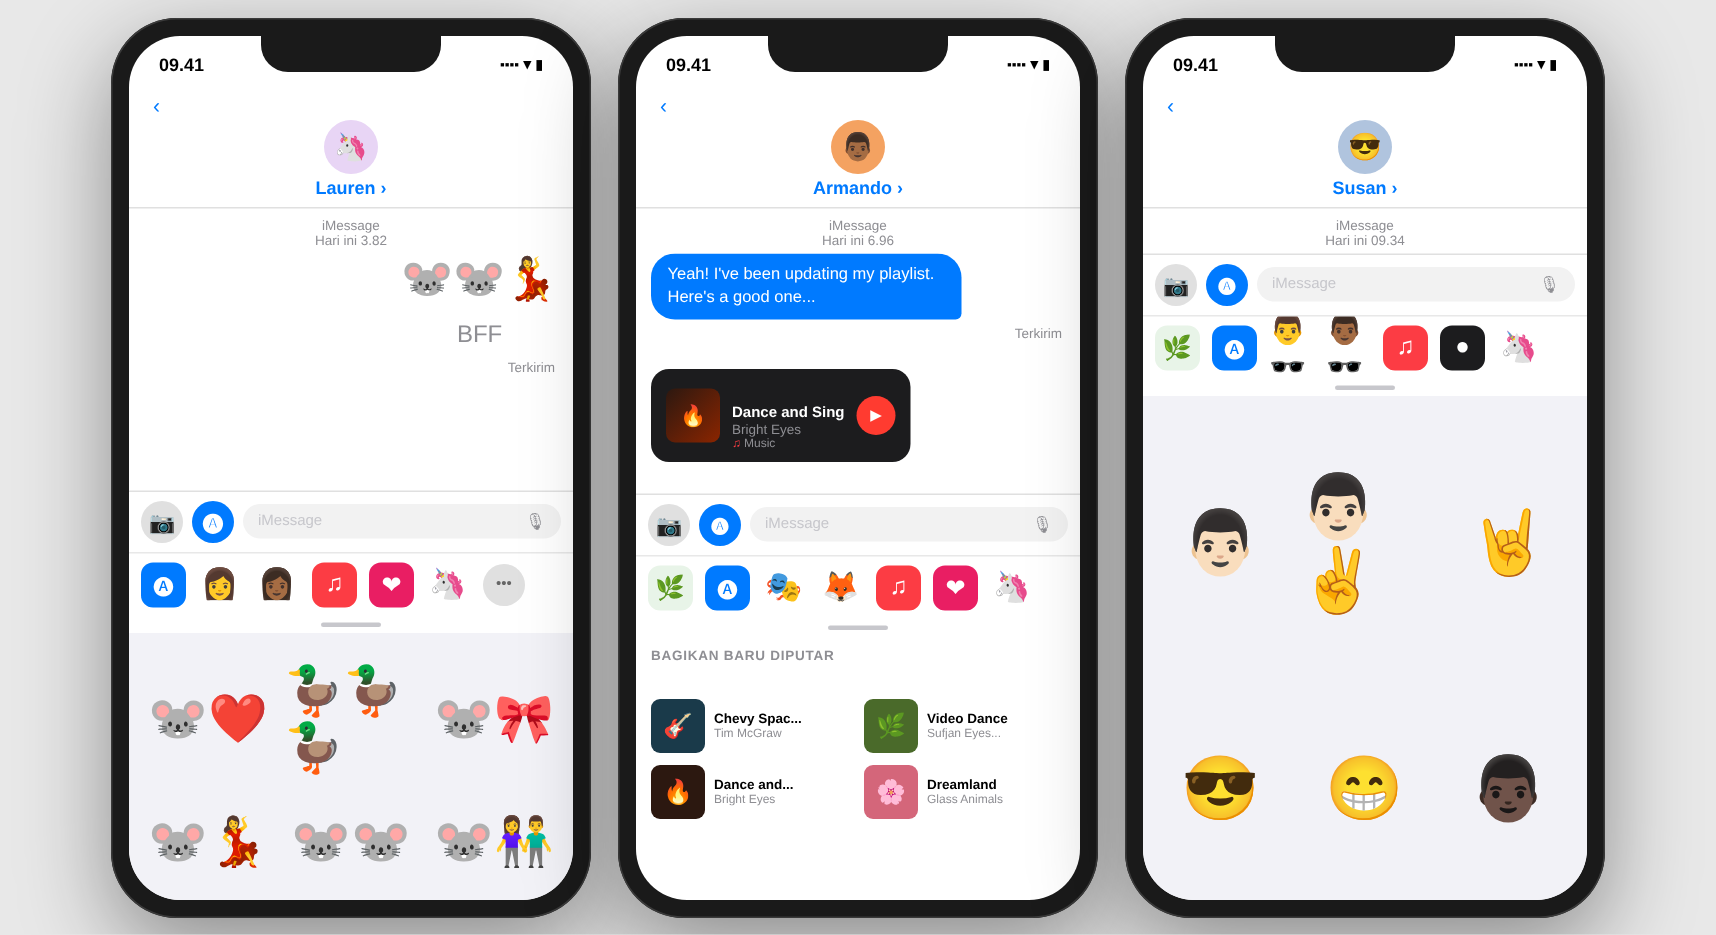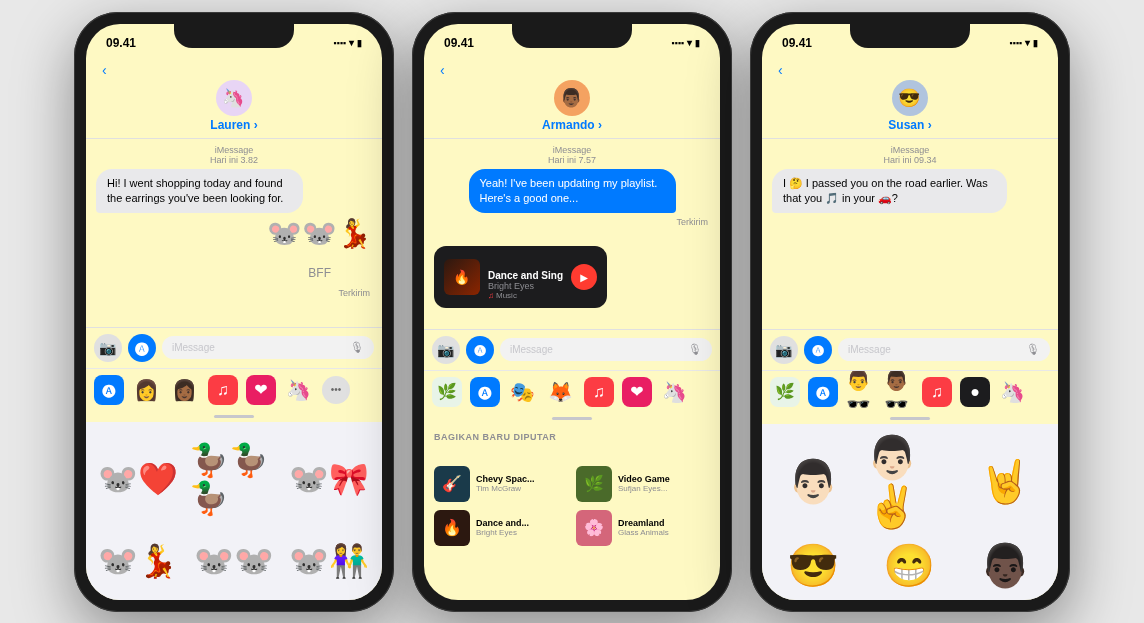--- a/index.html
+++ b/index.html
@@ -24,21 +24,21 @@
       height: 600px;
       background: #1a1a1a;
       border-radius: 44px;
       padding: 12px;
       position: relative;
       box-shadow: 0 20px 60px rgba(0,0,0,0.4), inset 0 0 0 1px #3a3a3a;
     }
     .phone-inner {
       width: 100%;
       height: 100%;
-      background: #fef9c3;
+      background: #ffffff;
       border-radius: 34px;
       overflow: hidden;
       display: flex;
       flex-direction: column;
       position: relative;
     }
     .notch {
       position: absolute;
       top: 0;
       left: 50%;
@@ -323,21 +323,21 @@
     }
     .divider-bar {
       width: 40px;
       height: 3px;
       background: #c7c7cc;
       border-radius: 2px;
       margin: 4px auto;
     }
     .wifi-icon { font-size: 10px; }
     .msg-wrapper-received { display: flex; justify-content: flex-start; }
-    .msg-wrapper-sent { display: flex; justify-content: center; }
+    .msg-wrapper-sent { display: flex; justify-content: flex-start; }
   </style>
 </head>
 <body>
 
 <div class="phones-container">
 
   <div class="phone">
     <div class="phone-inner">
       <div class="notch"></div>
 
@@ -363,25 +363,22 @@
           </div>
         </div>
       </div>
 
       <div class="timestamp-header">
         <div>iMessage</div>
         <div>Hari ini 3.82</div>
       </div>
 
       <div class="messages-area">
-        <div class="msg-wrapper-received">
-          <div class="msg-bubble msg-received">Hi! I went shopping today and found the earrings you've been looking for.</div>
-        </div>
         <div class="sticker-area" style="font-size:28px; line-height:1.2;">
-          🐭🐭💃<br><small style="font-size:12px;color:#8e8e93;">BFF</small>
+          🐭🐭💃<br><small style="font-size:16px;color:#8e8e93;">BFF</small>
         </div>
         <div class="terkirim">Terkirim</div>
       </div>
 
       <div class="input-area">
         <div class="input-row">
           <div class="input-icon-btn camera-icon">📷</div>
           <div class="input-icon-btn app-icon-btn" style="background:#007AFF;color:#fff;font-size:13px;">🅐</div>
           <div class="imessage-field">
             <span style="color:#c7c7cc;">iMessage</span>
@@ -429,21 +426,21 @@
         </div>
         <div class="contact-info">
           <div class="avatar-circle" style="background:#f4a261;">👨🏾</div>
           <div class="contact-name">
             <span>Armando</span><span style="color:#007AFF"> ›</span>
           </div>
         </div>
       </div>
       <div class="timestamp-header">
         <div>iMessage</div>
-        <div>Hari ini 7.57</div>
+        <div>Hari ini 6.96</div>
       </div>
       <div class="messages-area">
         <div class="msg-wrapper-sent">
           <div class="msg-bubble msg-sent">Yeah! I've been updating my playlist. Here's a good one...</div>
         </div>
         <div class="terkirim">Terkirim</div>
 
         <div class="music-card">
           <div class="music-thumb">🔥</div>
           <div class="music-info">
@@ -484,21 +481,21 @@
           <div class="music-grid-item">
             <div class="album-thumb" style="background:#1a3a4a;">🎸</div>
             <div class="album-info">
               <div class="album-title">Chevy Spac...</div>
               <div class="album-artist">Tim McGraw</div>
             </div>
           </div>
           <div class="music-grid-item">
             <div class="album-thumb" style="background:#4a6a2a;">🌿</div>
             <div class="album-info">
-              <div class="album-title">Video Game</div>
+              <div class="album-title">Video Dance</div>
               <div class="album-artist">Sufjan Eyes...</div>
             </div>
           </div>
           <div class="music-grid-item">
             <div class="album-thumb" style="background:#2c1810;">🔥</div>
             <div class="album-info">
               <div class="album-title">Dance and...</div>
               <div class="album-artist">Bright Eyes</div>
             </div>
           </div>
@@ -533,25 +530,20 @@
           <div class="avatar-circle" style="background:#b0c4de;">😎</div>
           <div class="contact-name">
             <span>Susan</span><span style="color:#007AFF"> ›</span>
           </div>
         </div>
       </div>
       <div class="timestamp-header">
         <div>iMessage</div>
         <div>Hari ini 09.34</div>
       </div>
-      <div class="messages-area">
-        <div class="msg-wrapper-received">
-          <div class="msg-bubble msg-received" style="max-width:85%;">I 🤔 I passed you on the road earlier. Was that you 🎵 in your 🚗?</div>
-        </div>
-      </div>
       <div class="input-area">
         <div class="input-row">
           <div class="input-icon-btn camera-icon">📷</div>
           <div class="input-icon-btn app-icon-btn">🅐</div>
           <div class="imessage-field">
             <span style="color:#c7c7cc;">iMessage</span>
             <span class="mic-icon">🎙</span>
           </div>
         </div>
       </div>

